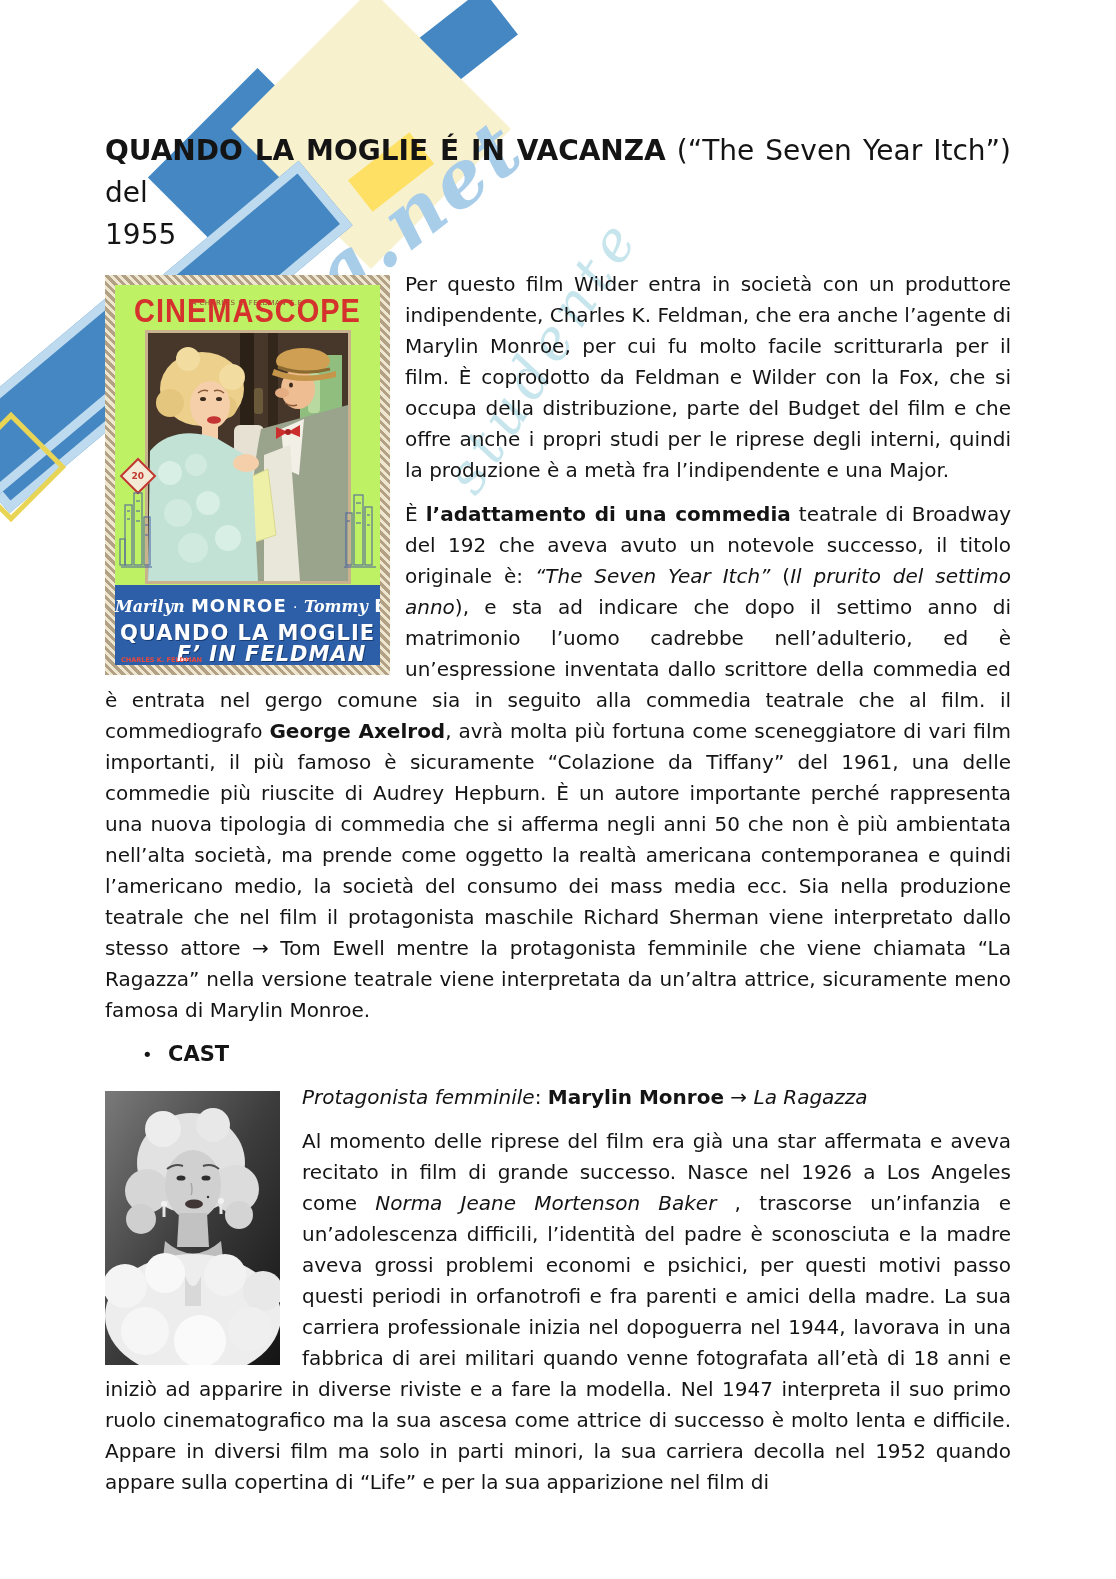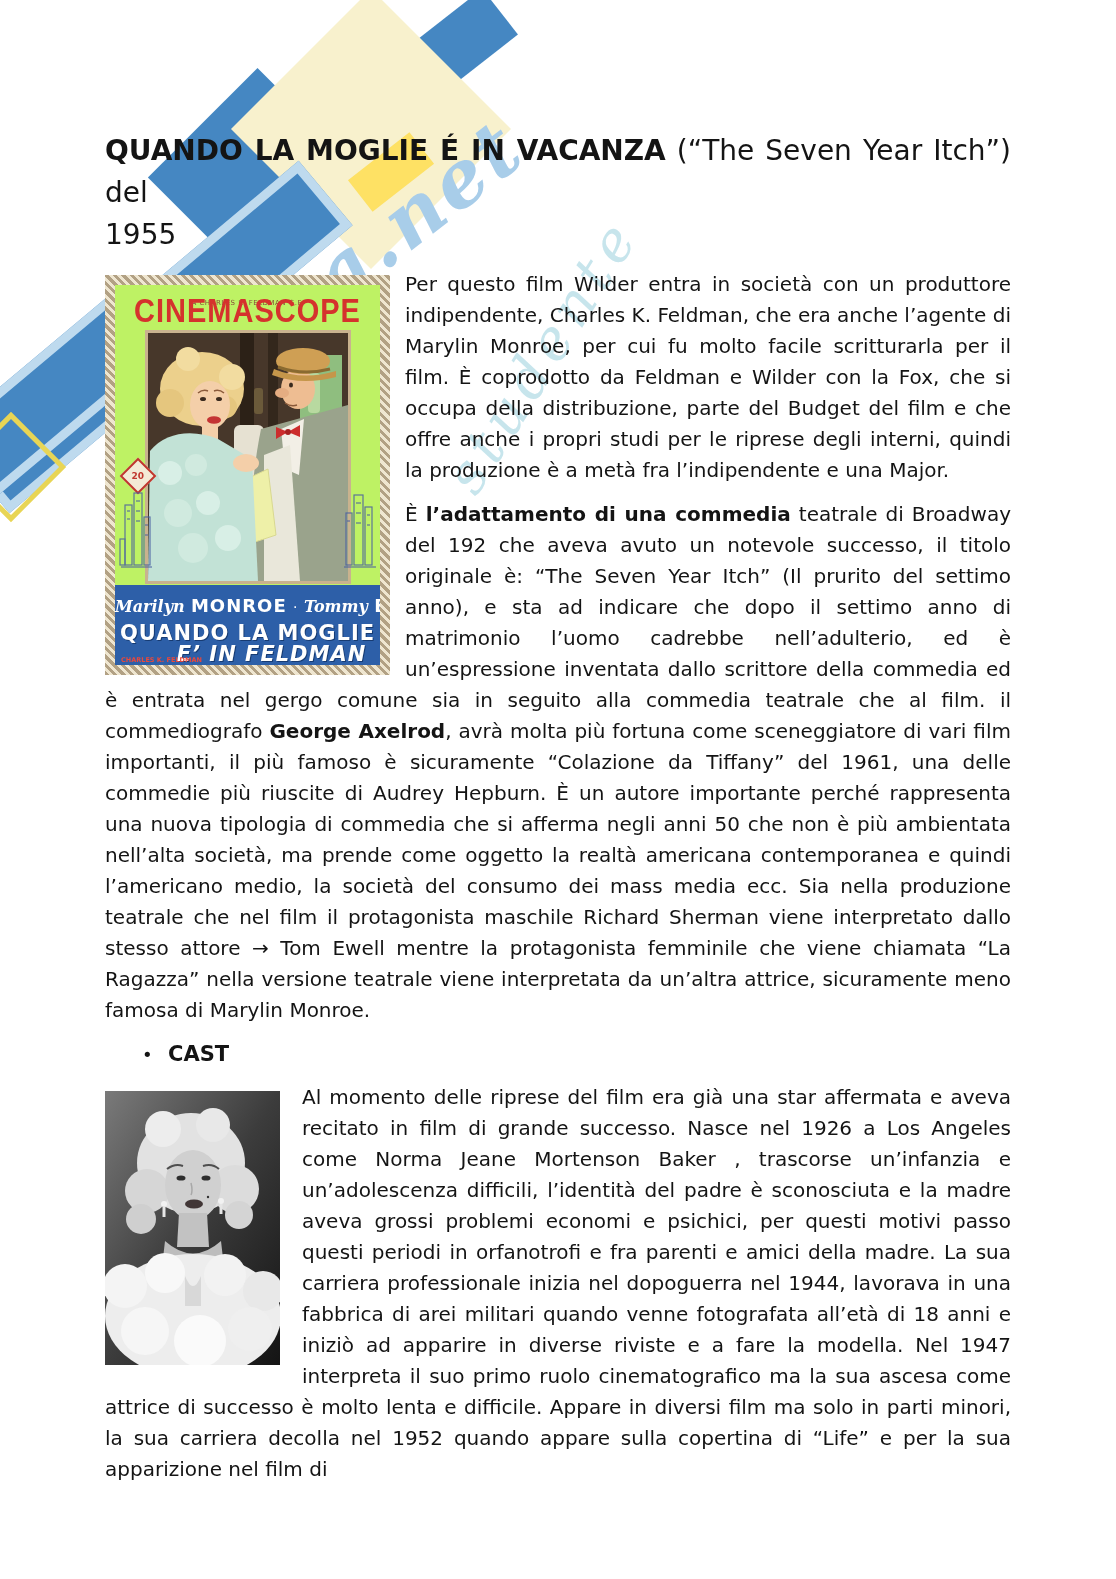--- a/index.html
+++ b/index.html
@@ -36,21 +36,21 @@
   .content { position:absolute; left:105px; top:130px; width:906px; z-index:1; }
 
   .doc-title { font-size:28px; line-height:42px; }
   .doc-title .t-line1 { text-align:justify; text-align-last:justify; }
   .doc-title .t-bold { font-weight:bold; }
   .doc-title .t-line2 { font-weight:normal; }
 
   .body-text { font-size:20px; line-height:31px; text-align:justify; margin-top:13px; }
   .body-text p { margin:0 0 13px 0; }
   .seg-b { font-weight:bold; }
-  .seg-i { }
+  .seg-i { font-style:italic; }
 
   
   .poster-wrap { float:left; width:285px; height:400px; margin:6px 15px 4px 0; }
   .poster {
     width:265px; height:380px; position:relative; background:#bef264;
     border:10px solid; border-image:repeating-linear-gradient(45deg,#b2a184 0 3px,#efe6d0 3px 6px) 10;
     overflow:hidden;
   }
   .poster-studio { position:absolute; top:3px; left:0; right:0; text-align:center; font-size:7px; color:#8a4a3a; letter-spacing:.5px; }
   .poster-brand {
@@ -271,20 +271,21 @@
             <circle cx="60" cy="182" r="20" fill="#f8f8f8"></circle>
             <circle cx="120" cy="184" r="21" fill="#f2f2f2"></circle>
             <circle cx="158" cy="200" r="20" fill="#e8e8e8"></circle>
             <circle cx="40" cy="240" r="24" fill="#f6f6f6"></circle>
             <circle cx="95" cy="250" r="26" fill="#fafafa"></circle>
             <circle cx="145" cy="238" r="22" fill="#efefef"></circle>
             <path d="M80,185 Q88,205 96,185 L96,215 L80,215 Z" fill="#d8d8d8"></path>
           </svg>
         </div>
 
+        <p><span class="seg-i">Protagonista femminile</span><span>: </span><span class="seg-b">Marylin Monroe</span><span> → </span><span class="seg-i">La Ragazza</span></p>
 
         <p><span>Al momento delle riprese del film era già una star affermata e aveva recitato in film di grande successo. Nasce nel 1926 a Los Angeles come </span><span class="seg-i">Norma Jeane Mortenson Baker</span><span> , trascorse un’infanzia e un’adolescenza difficili, l’identità del padre è sconosciuta e la madre aveva grossi problemi economi e psichici, per questi motivi passo questi periodi in orfanotrofi e fra parenti e amici della madre. La sua carriera professionale inizia nel dopoguerra nel 1944, lavorava in una fabbrica di arei militari quando venne fotografata all’età di 18 anni e iniziò ad apparire in diverse riviste e a fare la modella. Nel 1947 interpreta il suo primo ruolo cinematografico ma la sua ascesa come attrice di successo è molto lenta e difficile. Appare in diversi film ma solo in parti minori, la sua carriera decolla nel 1952 quando appare sulla copertina di “Life” e per la sua apparizione nel film di</span></p>
 
         <div class="clear"></div>
       </div>
 
     </div>
   </div>
 </div>
 

